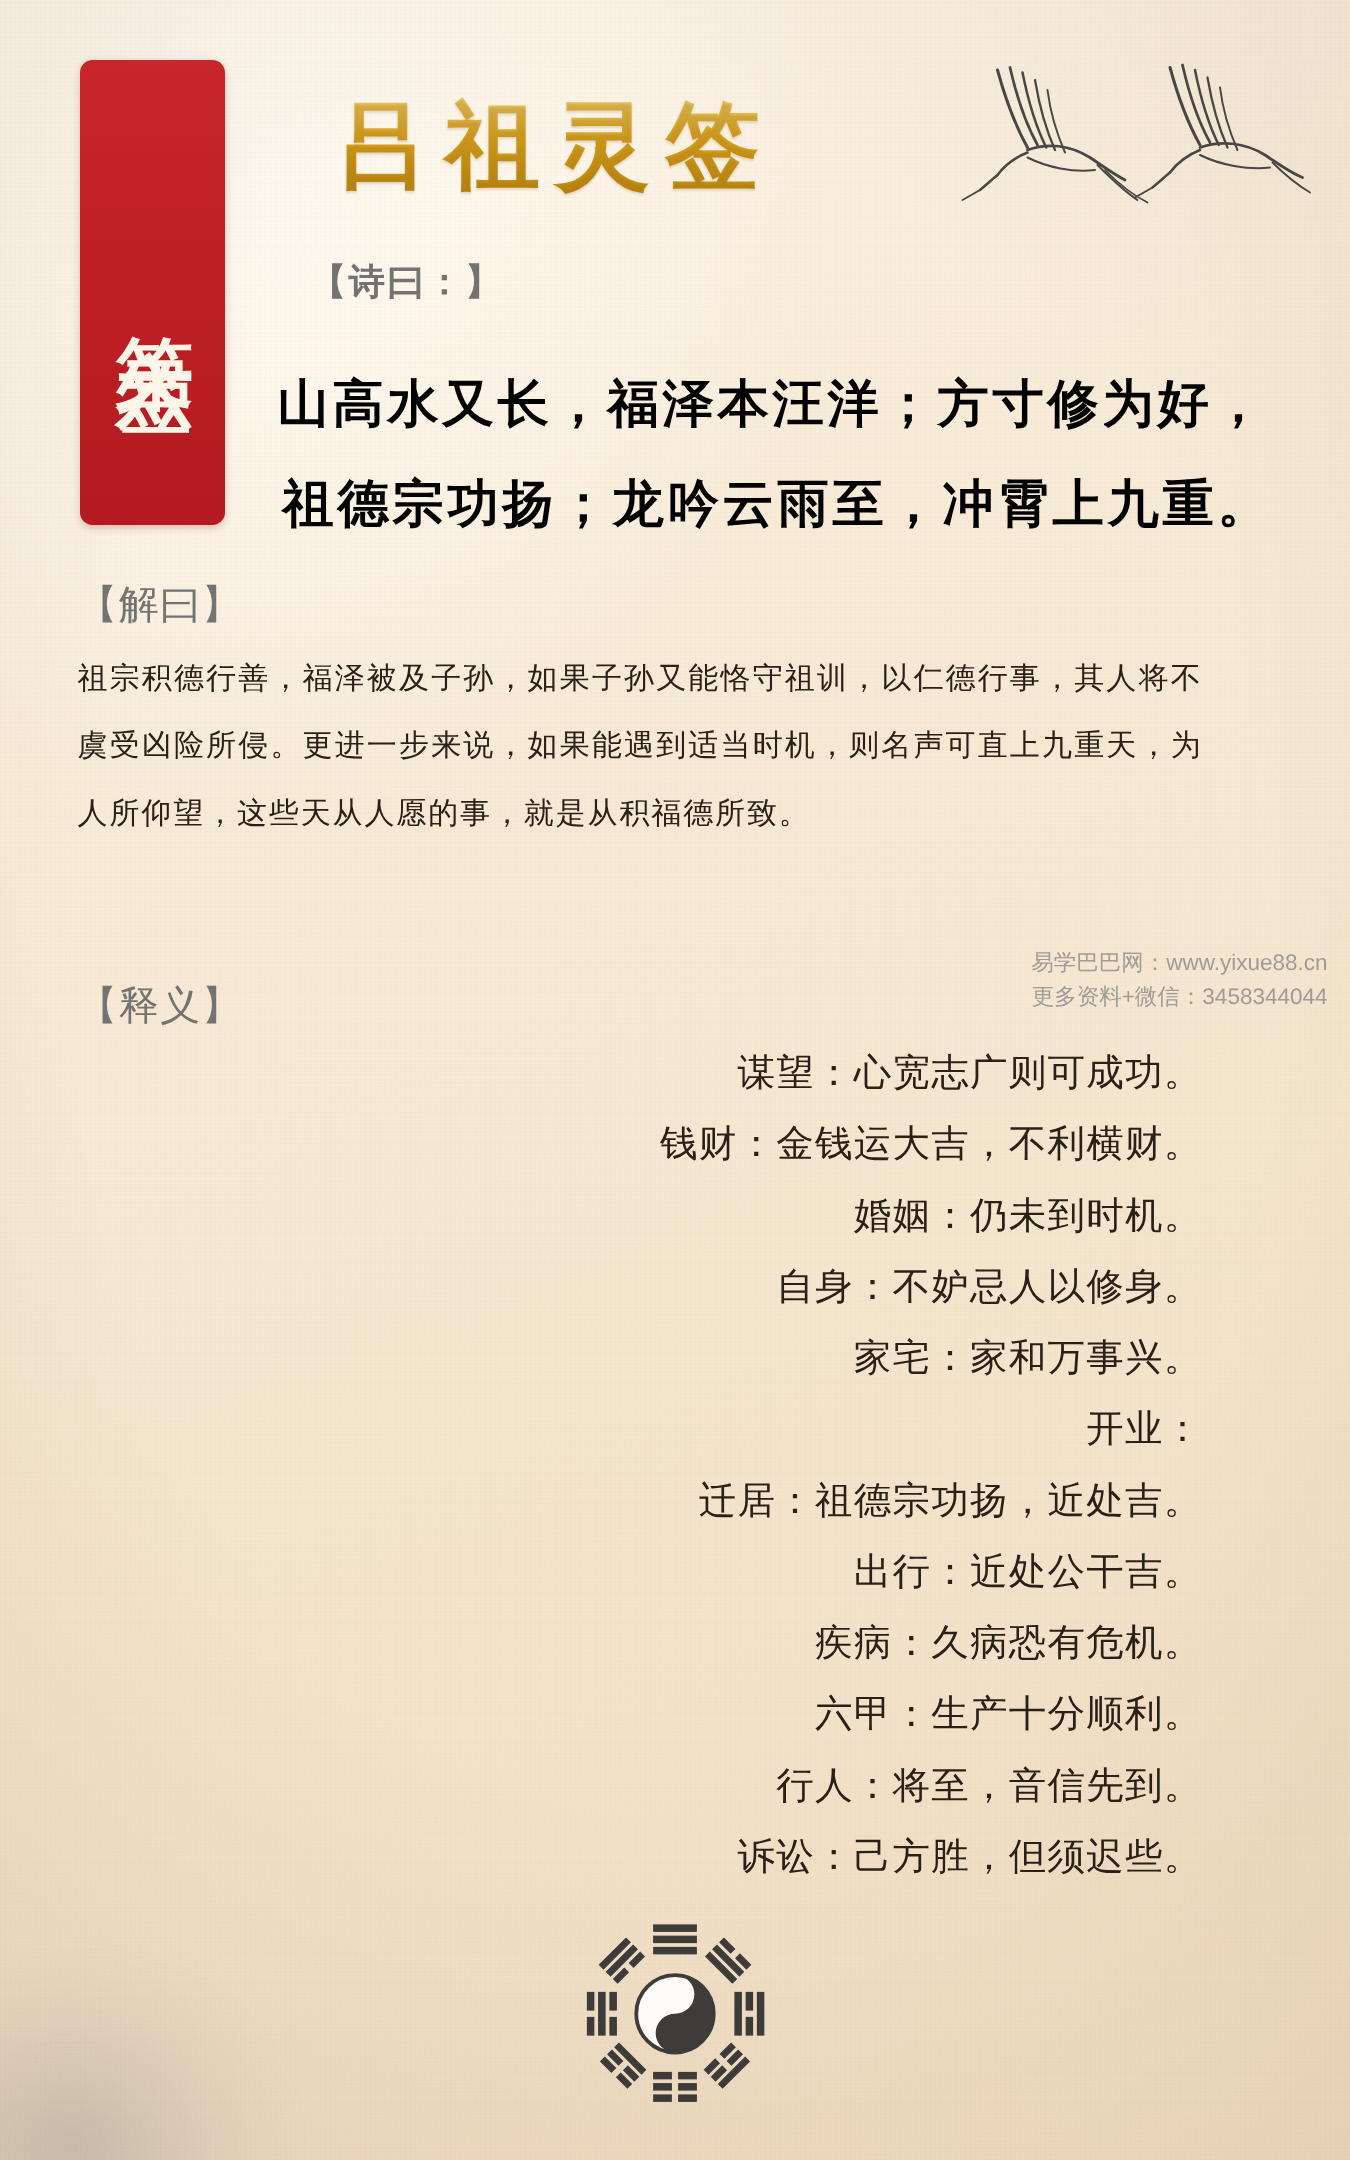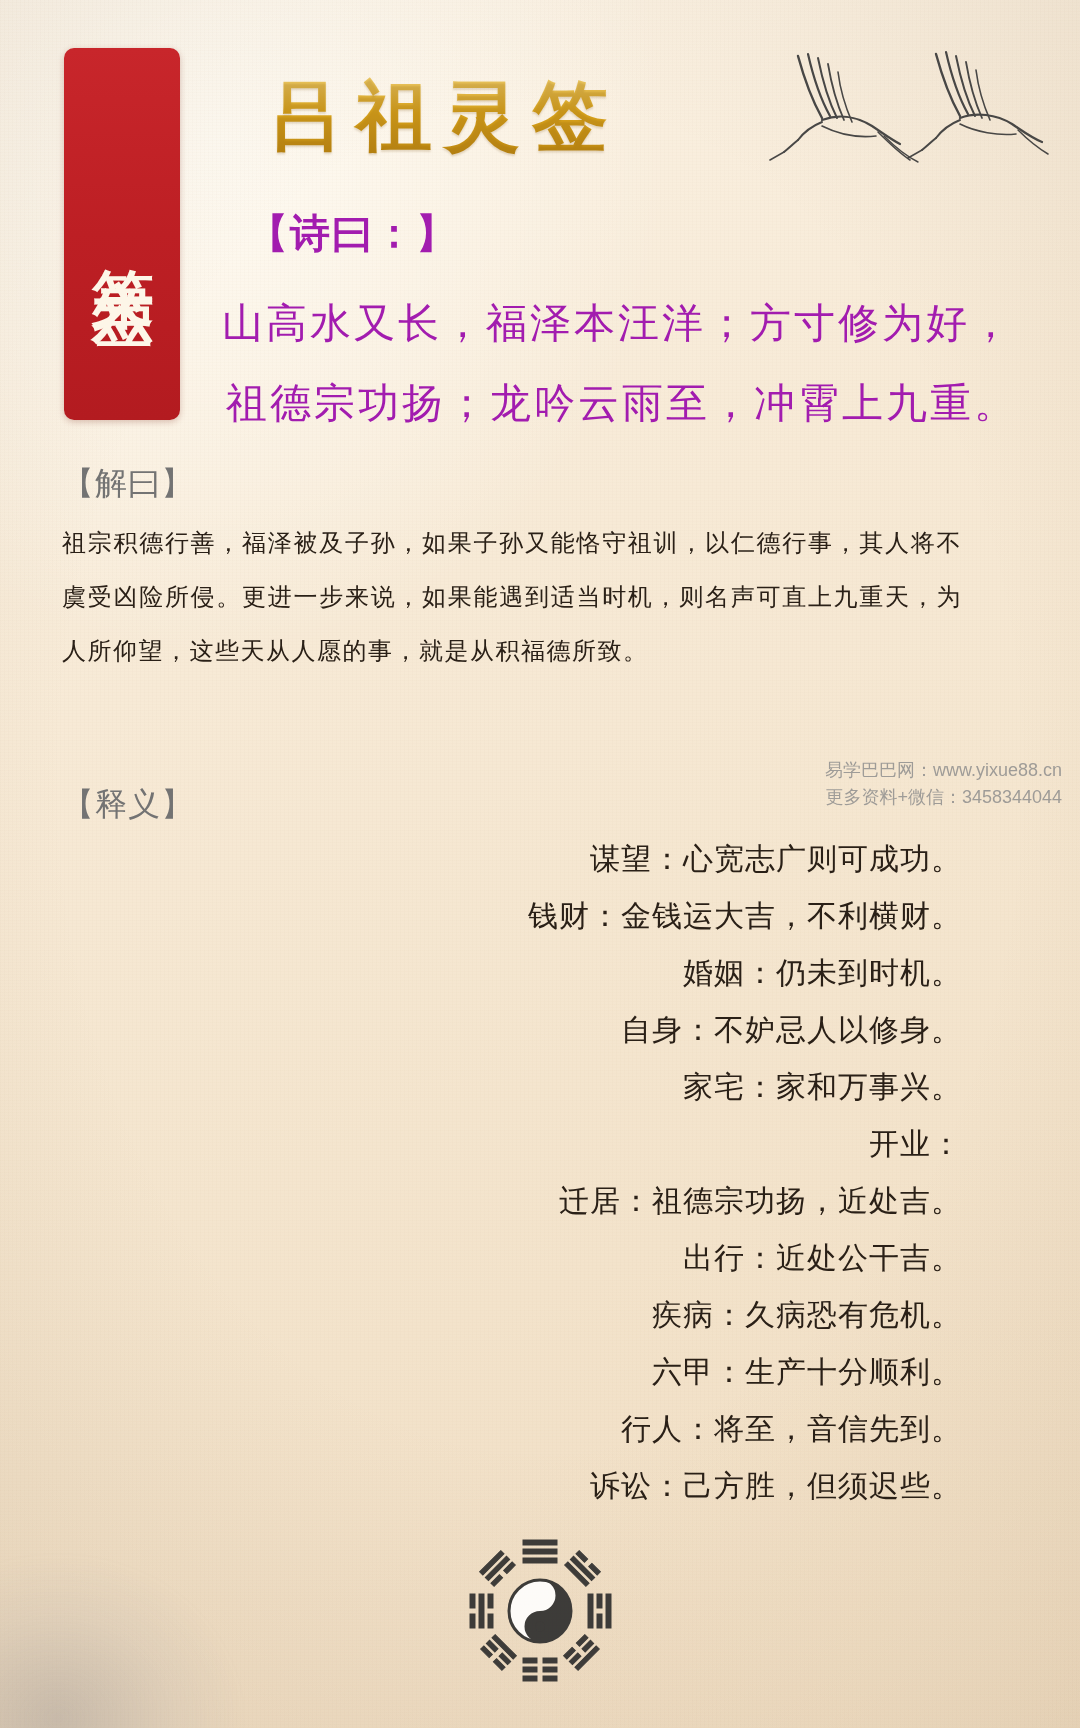--- a/index.html
+++ b/index.html
@@ -98,31 +98,31 @@
     right: 30px;
     top: 48px;
     width: 290px;
     height: 150px;
     opacity: .92;
   }
   .poem-label {
     position: absolute;
     left: 232px;
     top: 206px;
-    font-size: 40px;
+    font-size: 29px;
     font-weight: 700;
-    color: #a21caf;
+    color: #737373;
     letter-spacing: 2px;
   }
   .poem-line {
     position: absolute;
     left: 206px;
     font-size: 41px;
-    font-weight: 400;
-    color: #a21caf;
+    font-weight: 700;
+    color: #000000;
     letter-spacing: 3px;
     white-space: nowrap;
   }
   .poem-line.l1 { top: 296px; }
   .poem-line.l2 { top: 376px; left: 210px; }
 
   
   .section-head {
     position: absolute;
     left: 62px;

